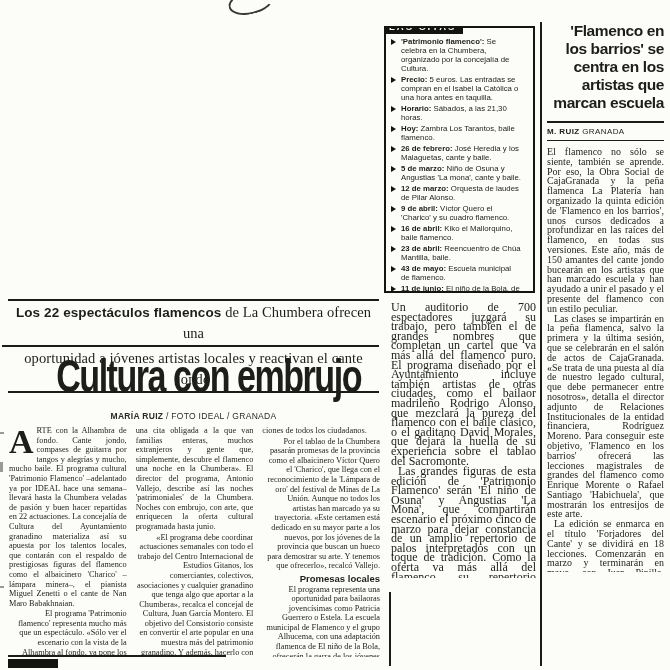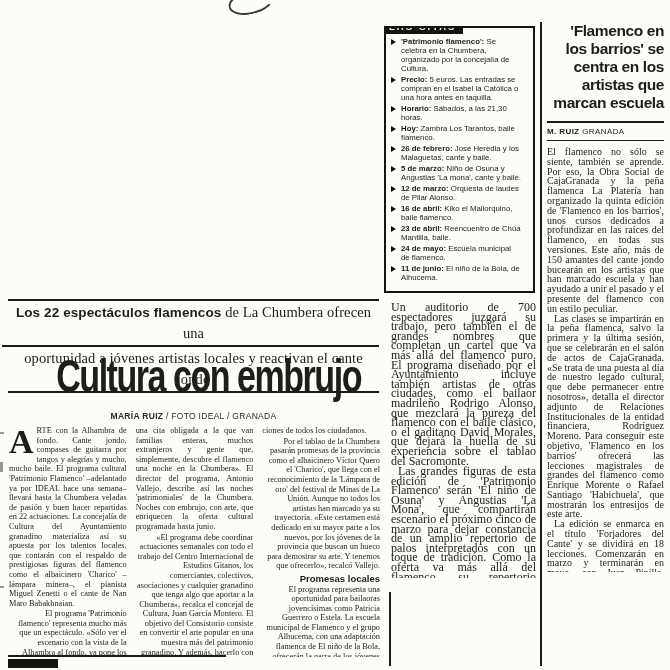--- a/index.html
+++ b/index.html
@@ -121,23 +121,24 @@
   <div class="citas">
     <div class="citas-header">LAS CITAS</div>
     <div class="citas-list">
       <div class="citas-item"><span class="tri"></span><span class="cl">'Patrimonio flamenco':</span> <span>Se celebra en la Chumbera, organizado por la concejalía de Cultura.</span></div>
       <div class="citas-item"><span class="tri"></span><span class="cl">Precio:</span> <span>5 euros. Las entradas se compran en el Isabel la Católica o una hora antes en taquilla.</span></div>
       <div class="citas-item"><span class="tri"></span><span class="cl">Horario:</span> <span>Sábados, a las 21,30 horas.</span></div>
       <div class="citas-item"><span class="tri"></span><span class="cl">Hoy:</span> <span>Zambra Los Tarantos, baile flamenco.</span></div>
       <div class="citas-item"><span class="tri"></span><span class="cl">26 de febrero:</span> <span>José Heredia y los Malaguetas, cante y baile.</span></div>
       <div class="citas-item"><span class="tri"></span><span class="cl">5 de marzo:</span> <span>Niño de Osuna y Angustias 'La mona', cante y baile.</span></div>
       <div class="citas-item"><span class="tri"></span><span class="cl">12 de marzo:</span> <span>Orquesta de laudes de Pilar Alonso.</span></div>
+      <div class="citas-item"><span class="tri"></span><span class="cl">9 de abril:</span> <span>Víctor Quero el 'Charico' y su cuadro flamenco.</span></div>
       <div class="citas-item"><span class="tri"></span><span class="cl">16 de abril:</span> <span>Kiko el Mallorquino, baile flamenco.</span></div>
       <div class="citas-item"><span class="tri"></span><span class="cl">23 de abril:</span> <span>Reencuentro de Chúa Mantilla, baile.</span></div>
-      <div class="citas-item"><span class="tri"></span><span class="cl">24 de mayo:</span> <span>Escuela municipal de flamenco.</span></div>
+      <div class="citas-item"><span class="tri"></span><span class="cl">43 de mayo:</span> <span>Escuela municipal de flamenco.</span></div>
       <div class="citas-item"><span class="tri"></span><span class="cl">11 de junio:</span> <span>El niño de la Bola, de Alhucema.</span></div>
 
     </div>
   </div>
 
   <div class="col4">
     <p>Un auditorio de 700 espectadores juzgará su trabajo, pero también el de grandes nombres que completan un cartel que va más allá del flamenco puro. El programa diseñado por el Ayuntamiento incluye también artistas de otras ciudades, como el bailaor madrileño Rodrigo Alonso, que mezclará la pureza del flamenco con el baile clásico, o el gaditano David Morales, que dejará la huella de su experiencia sobre el tablao del Sacromonte.</p>
     <p class="ind">Las grandes figuras de esta edición de 'Patrimonio Flamenco' serán 'El niño de Osuna' y Angustias 'La Mona', que compartirán escenario el próximo cinco de marzo para dejar constancia de un amplio repertorio de palos interpretados con un toque de tradición. Como la oferta va más allá del flamenco, su repertorio incluye el personal ritmo del pianista Miguel Zenetti o la voz de Nan Maro Babakhnaian, que hará doblete en La Chumbera.</p>
   </div>
 

